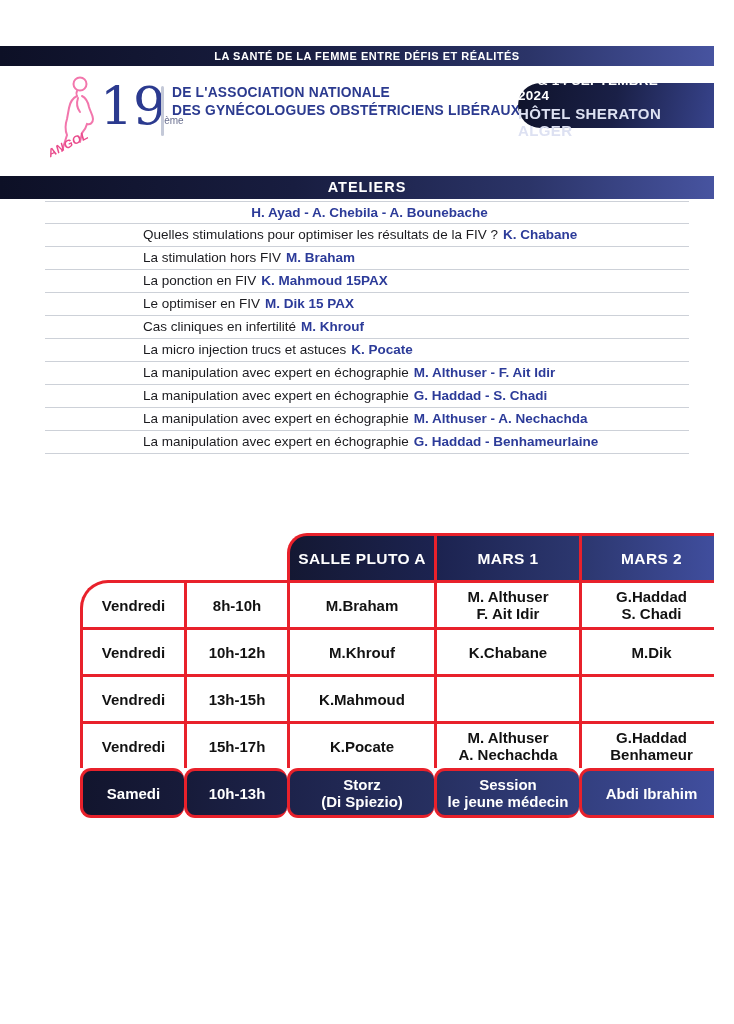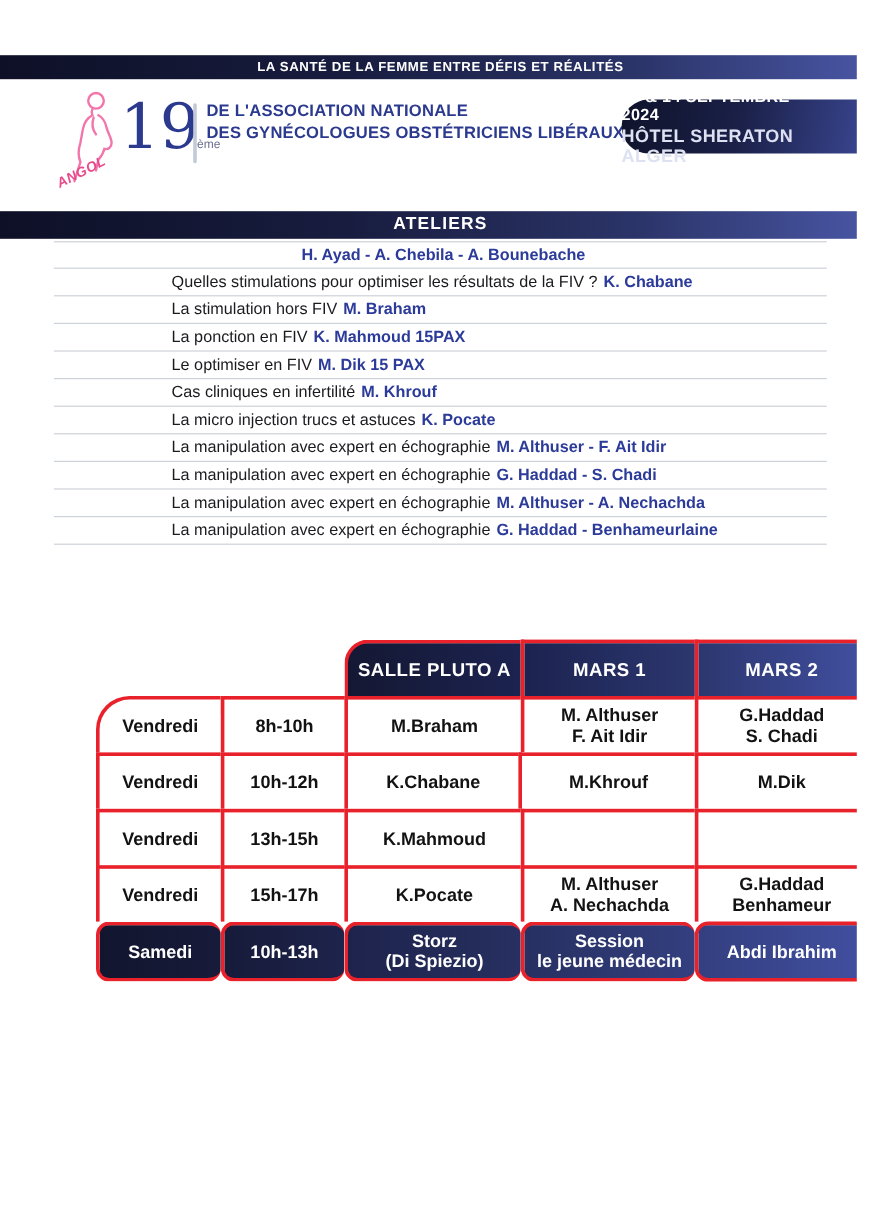--- a/index.html
+++ b/index.html
@@ -165,22 +165,22 @@
       <div class="t-cell c-salle">M.Braham</div>
       <div class="t-cell c-m1">M. Althuser
 F. Ait Idir</div>
       <div class="t-cell c-m2">G.Haddad
 S. Chadi</div>
     </div>
 
     <div class="t-row">
       <div class="t-cell c-day">Vendredi</div>
       <div class="t-cell c-time">10h-12h</div>
+      <div class="t-cell c-salle">M.Khrouf</div>
       <div class="t-cell c-m1">K.Chabane</div>
-      <div class="t-cell c-salle">M.Khrouf</div>
       <div class="t-cell c-m2">M.Dik</div>
     </div>
 
     <div class="t-row">
       <div class="t-cell c-day">Vendredi</div>
       <div class="t-cell c-time">13h-15h</div>
       <div class="t-cell c-salle">K.Mahmoud</div>
       <div class="t-cell c-m1"></div>
       <div class="t-cell c-m2"></div>
     </div>

